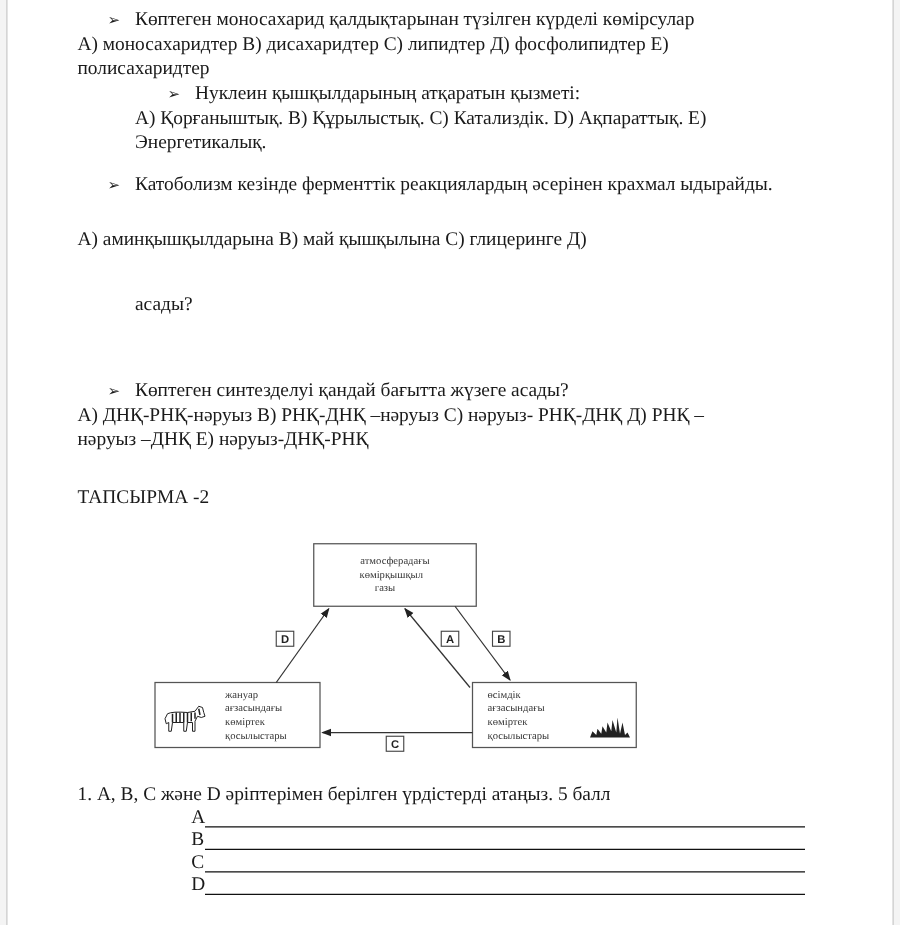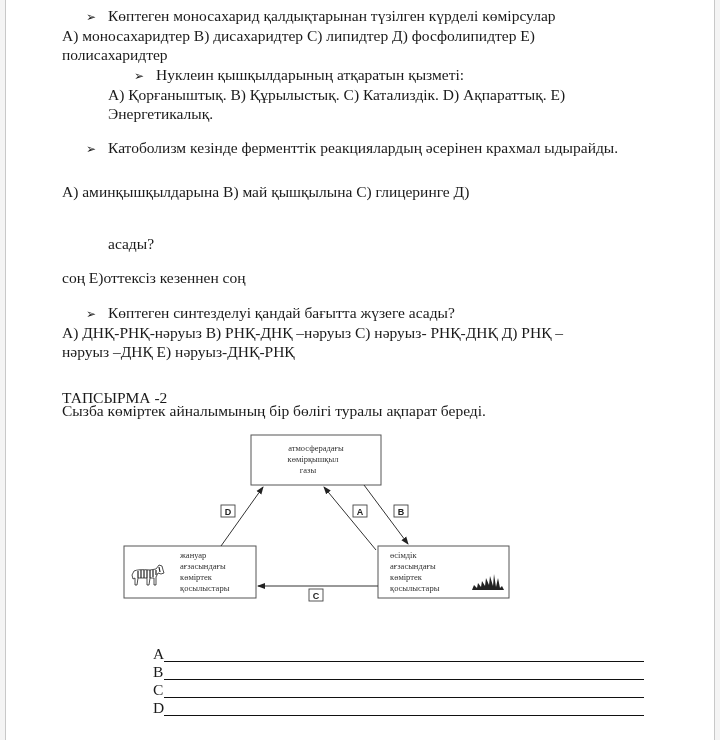--- a/index.html
+++ b/index.html
@@ -39,30 +39,28 @@
   </div>
   <div class="txt" style="left:102px; top:95px;">А) Қорғаныштық. В) Құрылыстық.  С) Катализдік.  D) Ақпараттық.  Е)</div>
   <div class="txt" style="left:102px; top:114px;">Энергетикалық.</div>
 
   <div class="txt" style="left:80px; top:148px;">
     <span class="arrow-bullet">➢</span><span>Катоболизм кезінде ферменттік реакциялардың әсерінен крахмал ыдырайды.</span>
   </div>
   <div class="txt" style="left:56px; top:168px;margin-top:24px;">А) аминқышқылдарына  В) май қышқылына С) глицеринге  Д)</div>
 
   <div class="txt" style="left:102px; top:244px;">асады?</div>
-  <div class="txt" style="left:56px; top:278px;">соң  Е)оттексіз кезеннен соң</div>
 
   <div class="txt" style="left:80px; top:313px;">
     <span class="arrow-bullet">➢</span><span>Көптеген синтезделуі қандай бағытта жүзеге асады?</span>
   </div>
   <div class="txt" style="left:56px; top:333px;">А) ДНҚ-РНҚ-нәруыз  В) РНҚ-ДНҚ –нәруыз С)  нәруыз- РНҚ-ДНҚ  Д) РНҚ –</div>
   <div class="txt" style="left:56px; top:352px;">нәруыз –ДНҚ  Е) нәруыз-ДНҚ-РНҚ</div>
 
   <div class="txt bold" style="left:56px; top:387px;">ТАПСЫРМА -2</div>
-  <div class="txt" style="left:56px; top:411px;">Сызба көміртек айналымының бір бөлігі туралы ақпарат береді.</div>
 
   <svg class="diagram" width="708" height="760">
     <defs>
       <marker id="ah" markerWidth="8" markerHeight="8" refX="7" refY="4" orient="auto" markerUnits="userSpaceOnUse">
         <path d="M0,1 L8,4 L0,7 Z" fill="#222"></path>
       </marker>
     </defs>
 
     <g>
       <rect x="245" y="445" width="130" height="50" fill="#fff" stroke="#555" stroke-width="1"></rect>
@@ -115,20 +113,21 @@
     <g>
       <rect x="388" y="515" width="14" height="12" fill="#fff" stroke="#444" stroke-width="0.9"></rect>
       <text class="lbl-text" x="395" y="524.5" text-anchor="middle">B</text>
     </g>
     <g>
       <rect x="303" y="599" width="14" height="12" fill="#fff" stroke="#444" stroke-width="0.9"></rect>
       <text class="lbl-text" x="310" y="608.5" text-anchor="middle">C</text>
     </g>
   </svg>
 
+  <div class="txt" style="left:56px; top:636px;">1. А, В, С және D әріптерімен берілген үрдістерді атаңыз. 5 балл</div>
 
   <div class="answer-letter" style="left:147px; top:655px;">A</div>
   <div class="answer-line" style="left:158px; top:671px; width:480px;"></div>
 
   <div class="answer-letter" style="left:147px; top:673px;">B</div>
   <div class="answer-line" style="left:158px; top:689px; width:480px;"></div>
 
   <div class="answer-letter" style="left:147px; top:691px;">C</div>
   <div class="answer-line" style="left:158px; top:707px; width:480px;"></div>
 

